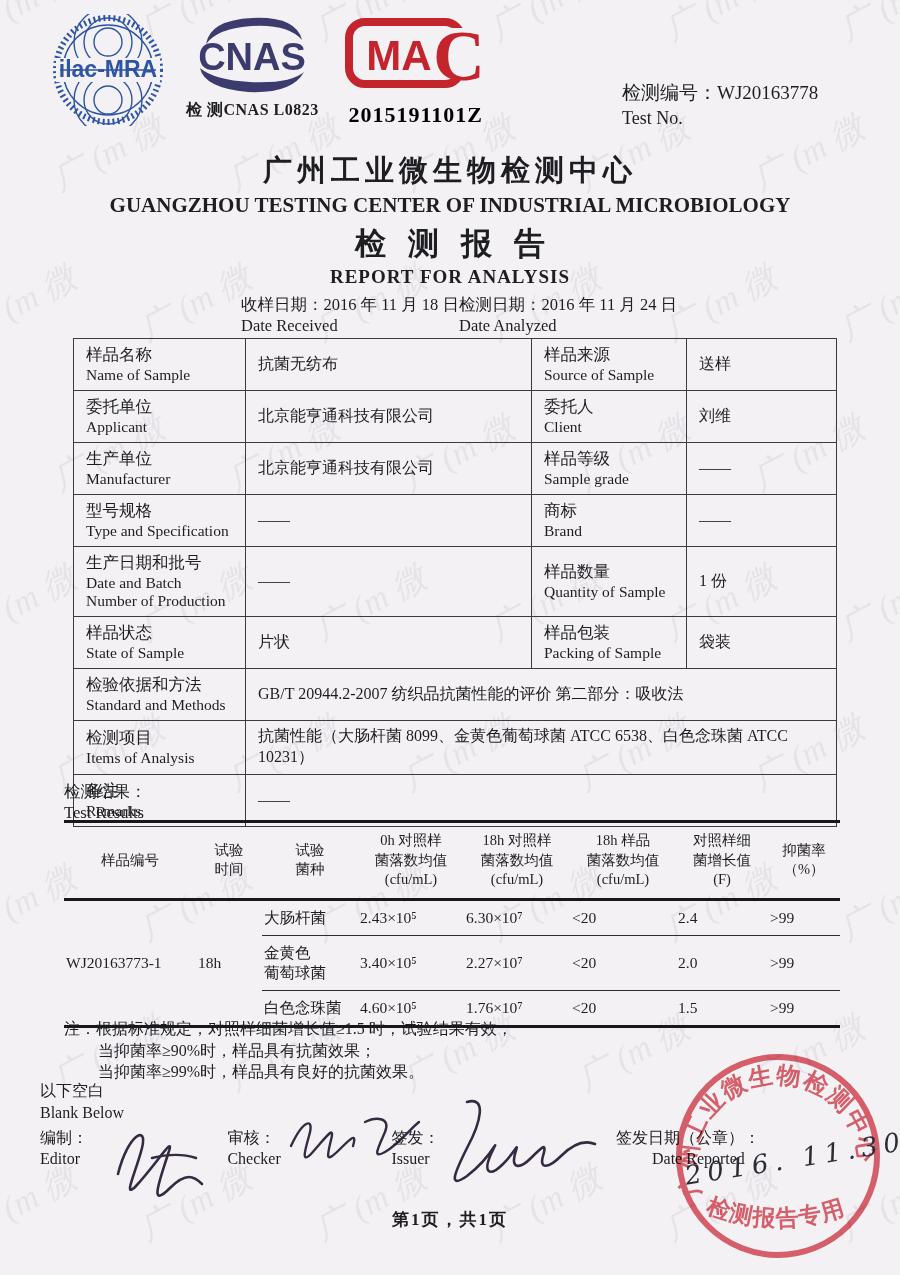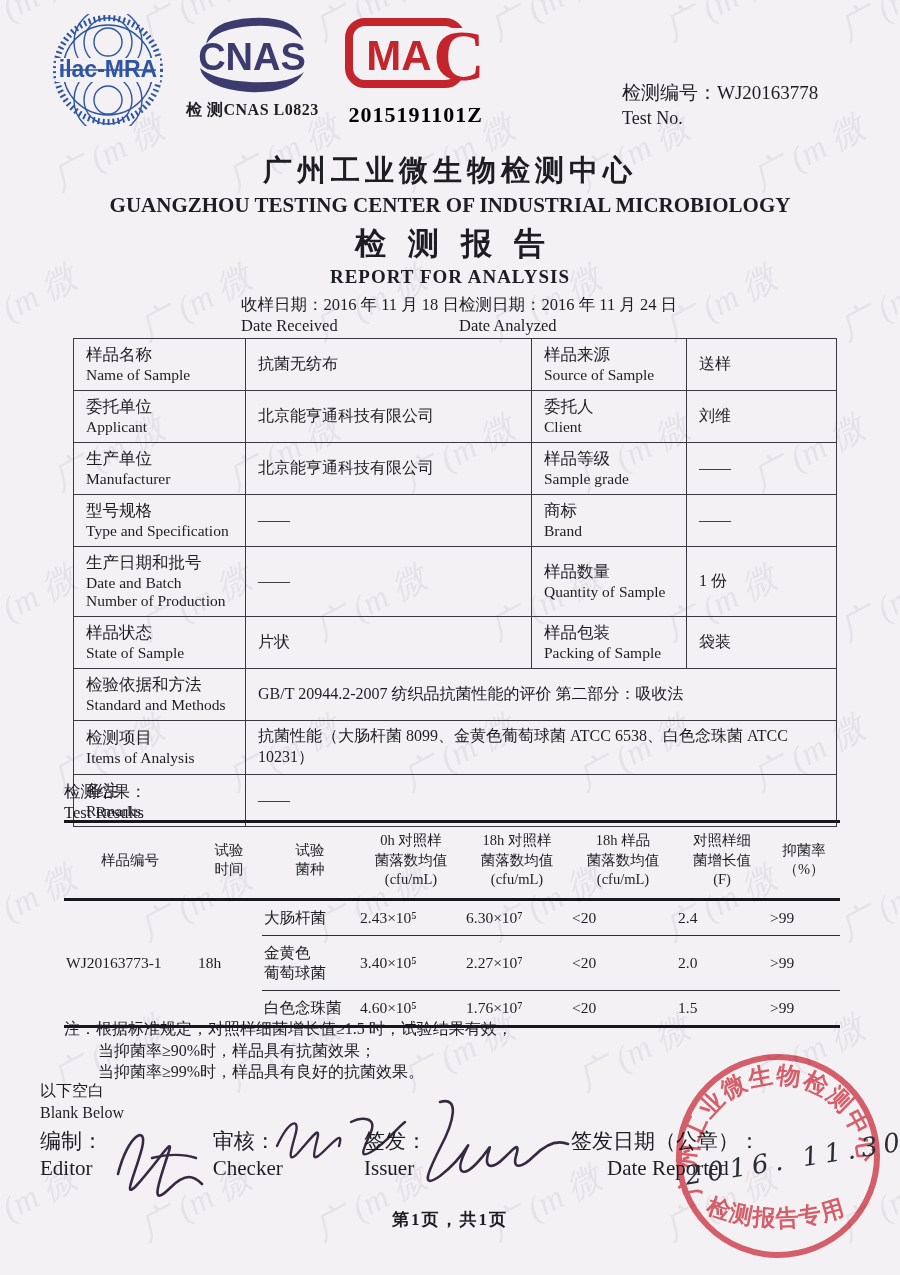--- a/index.html
+++ b/index.html
@@ -69,21 +69,21 @@
   }
   .rtable td{font-size:15.5px;text-align:left;padding:7px 2px;line-height:1.3;white-space:pre-line;}
   .rtable td.sep{border-bottom:1.2px solid #2c2c33;}
 
   
   .notes{top:1018px;left:64px;font-size:16px;line-height:1.35;}
   .notes .indent{padding-left:34px;}
   .blankzone{top:1080px;left:40px;font-size:16px;line-height:1.35;}
 
   
-  .sigrow{top:1128px;left:40px;width:720px;display:flex;align-items:flex-start;font-size:21px;line-height:1.3;}
+  .sigrow{top:1128px;left:40px;width:720px;display:flex;align-items:flex-start;font-size:16px;line-height:1.3;}
   .sigitem{position:relative;white-space:nowrap;}
   .sig-svg{position:absolute;pointer-events:none;}
 
   
   .stamp{top:1050px;left:672px;width:212px;height:212px;opacity:.92;mix-blend-mode:multiply;}
   .handdate{
     top:1146px;left:684px;width:190px;
     font-size:26px;font-style:italic;color:#2c2c36;
     transform:rotate(-9deg);letter-spacing:6px;white-space:nowrap;
     font-family:"DejaVu Serif",serif;

